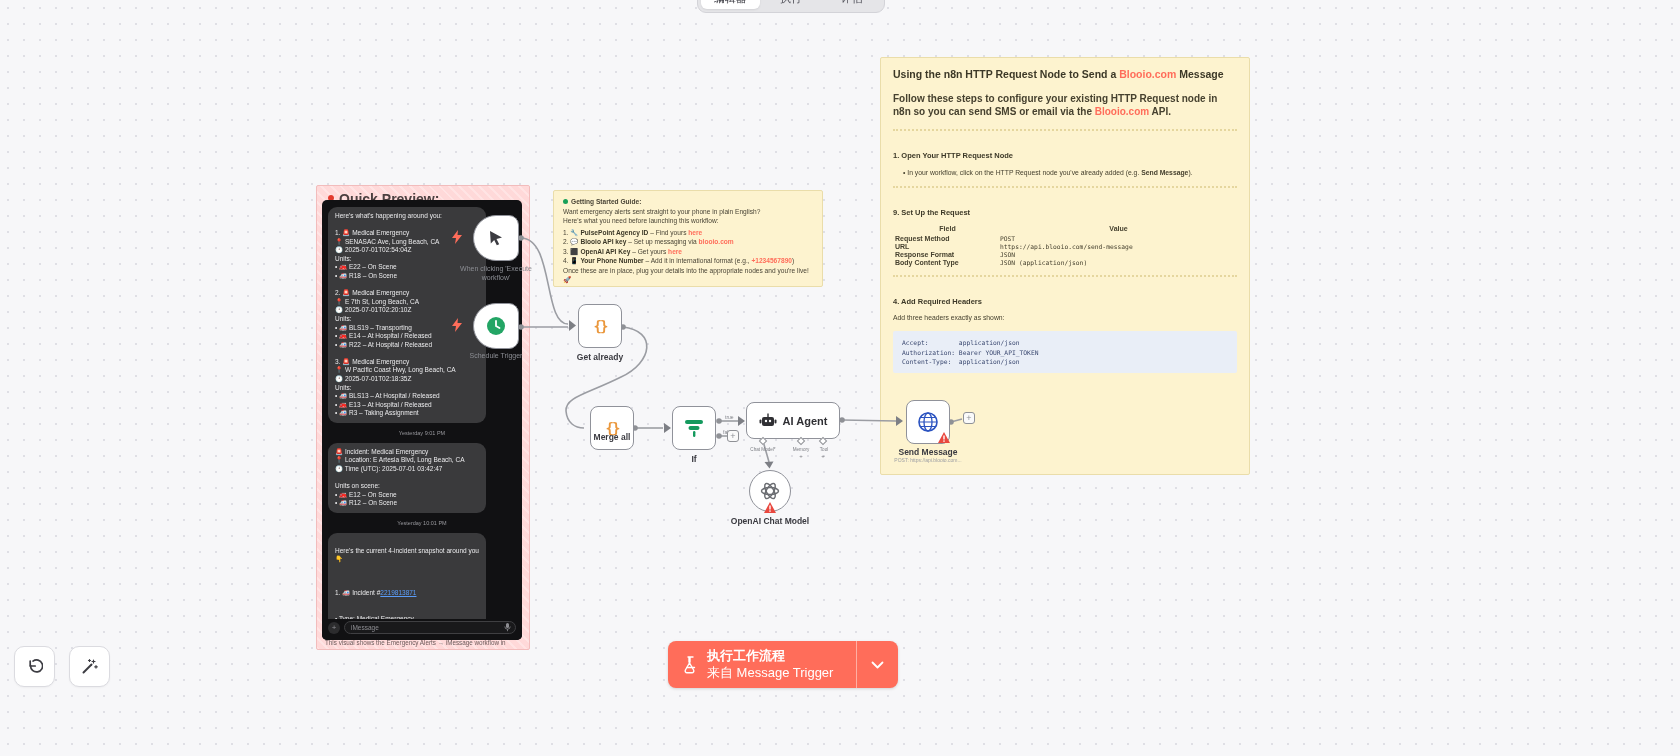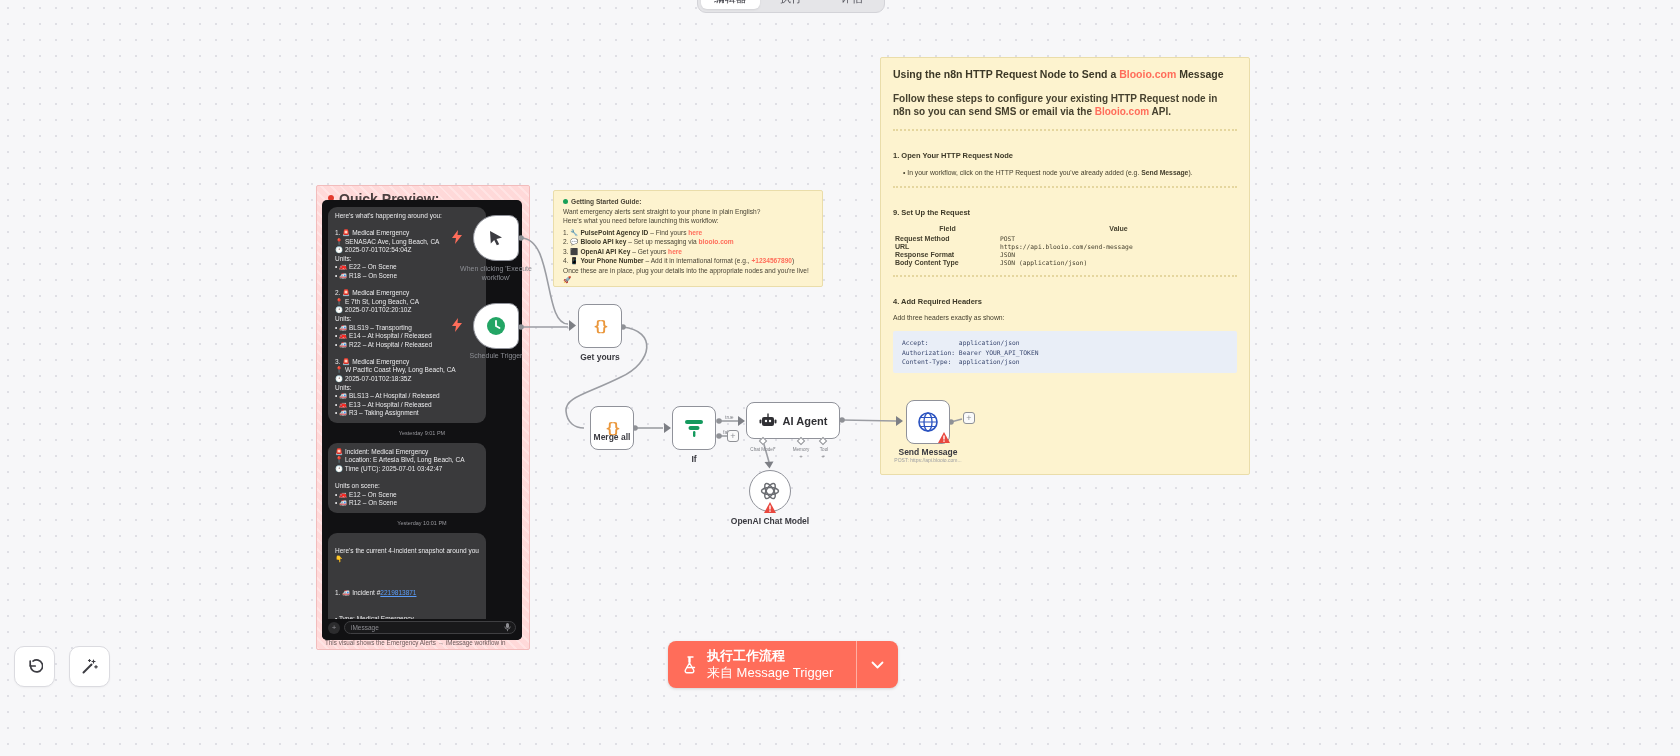--- a/index.html
+++ b/index.html
@@ -290,21 +290,21 @@
     <svg width="20" height="20" viewBox="0 0 20 20">
         <circle cx="10" cy="10" r="9" fill="#23a565"></circle>
         <path d="M10 5 V10 L13.5 12" stroke="#ffffff" stroke-width="1.8" fill="none" stroke-linecap="round"></path>
       </svg>
   </div>
   <div class="node-label dim" style="left:450px;top:351px;width:92px;">Schedule Trigger</div>
 
   <div class="node sq" style="left:578px;top:304px;">
     <span class="braces">{}</span>
   </div>
-  <div class="node-label" style="left:560px;top:352px;width:80px;">Get yours</div>
+  <div class="node-label" style="left:560px;top:352px;width:80px;">Get already</div>
 
   <div class="node sq" style="left:590px;top:406px;">
     <span class="braces">{}</span>
   </div>
   <div class="node-label" style="left:572px;top:432px;width:80px;">Merge all</div>
 
   <div class="node sq" style="left:672px;top:406px;">
     <svg width="20" height="18" viewBox="0 0 20 18">
       <rect x="1" y="1" width="18" height="4" rx="2" fill="#149a5e"></rect>
       <rect x="4.5" y="7" width="11" height="4" rx="2" fill="#149a5e"></rect>

